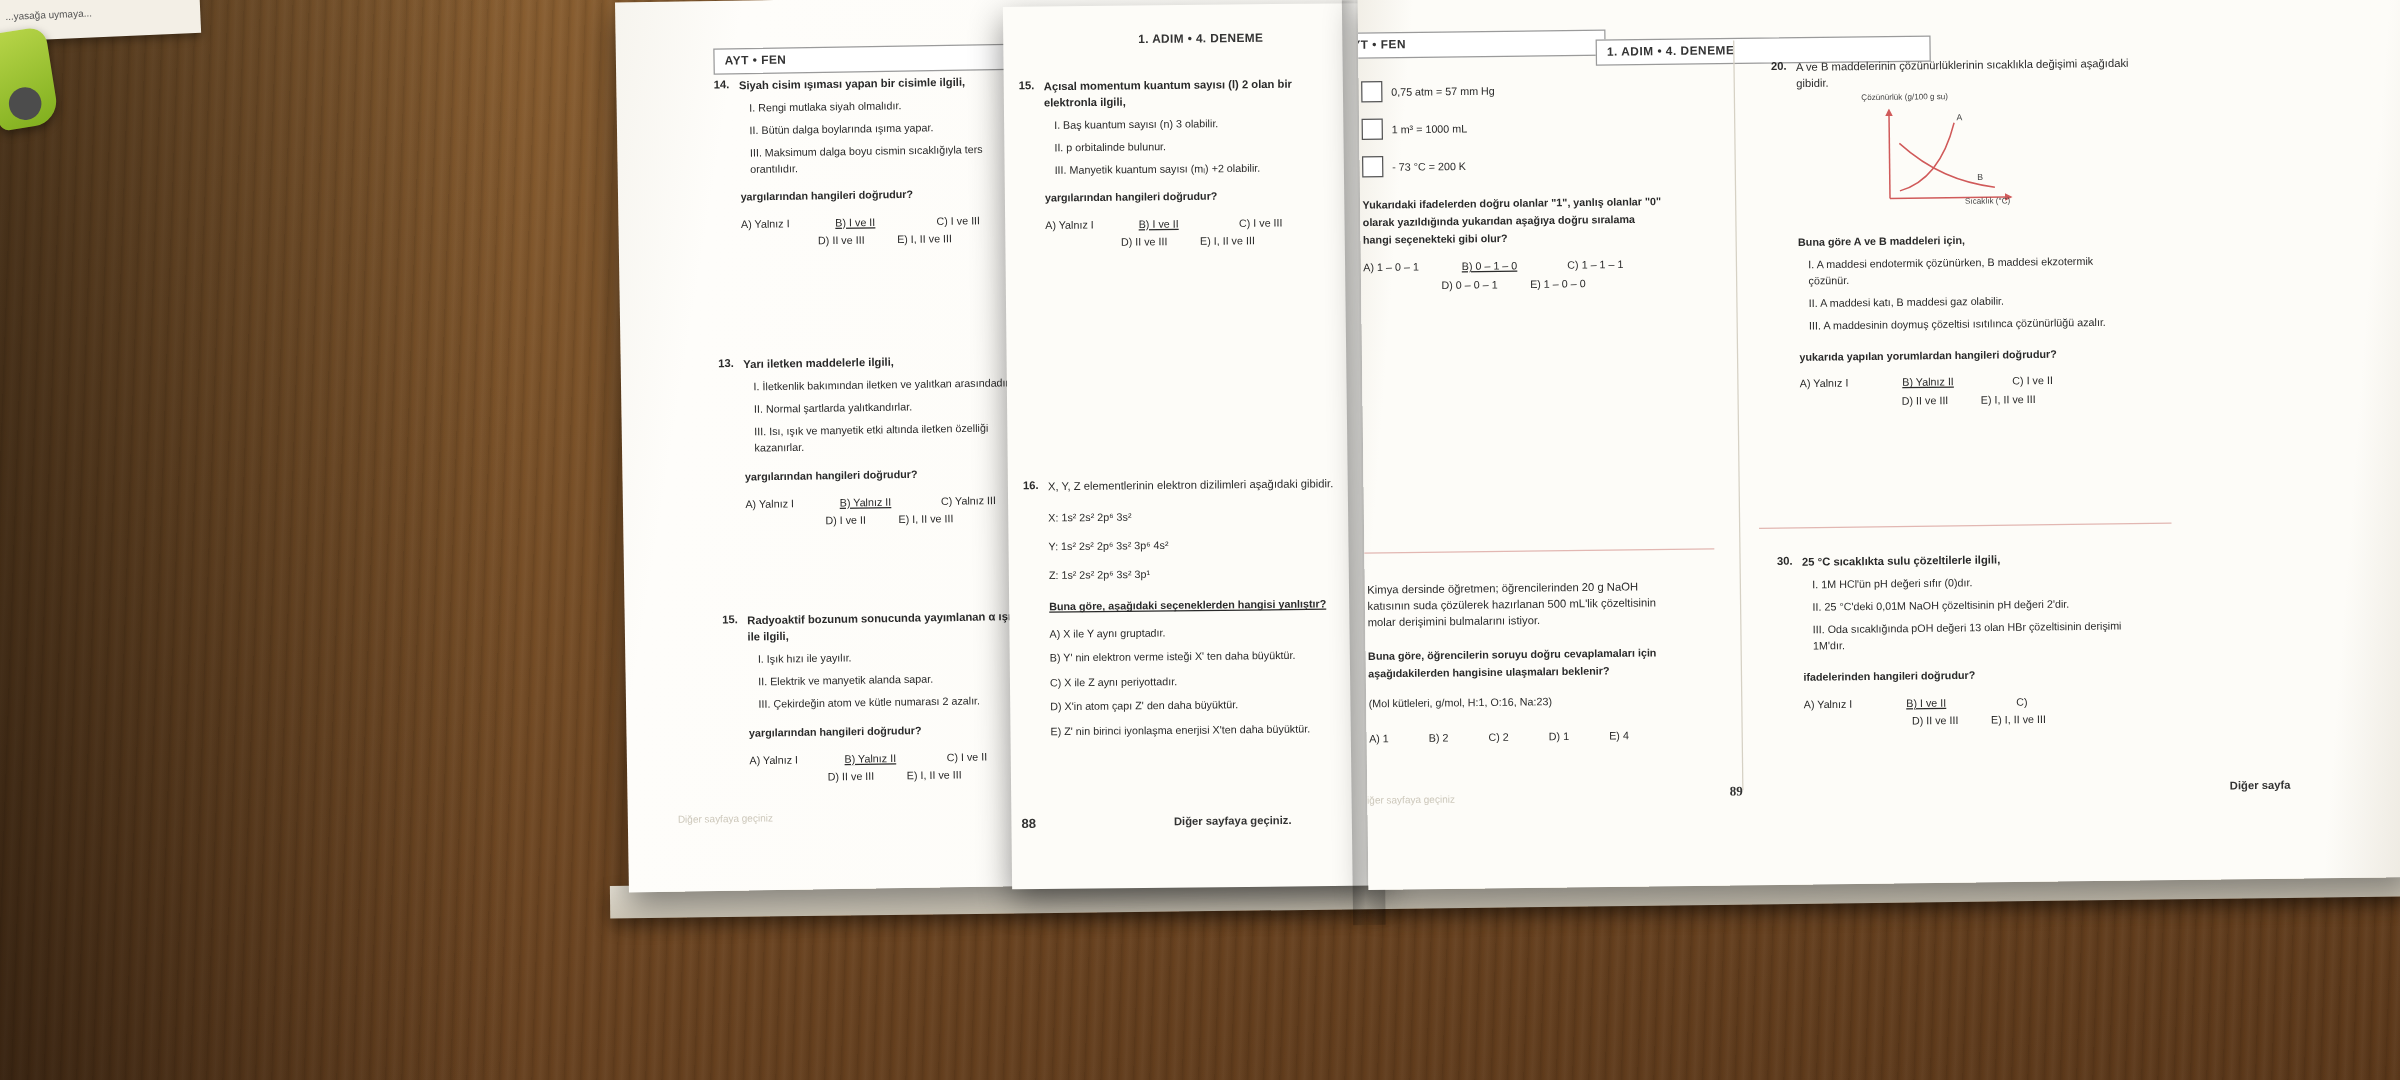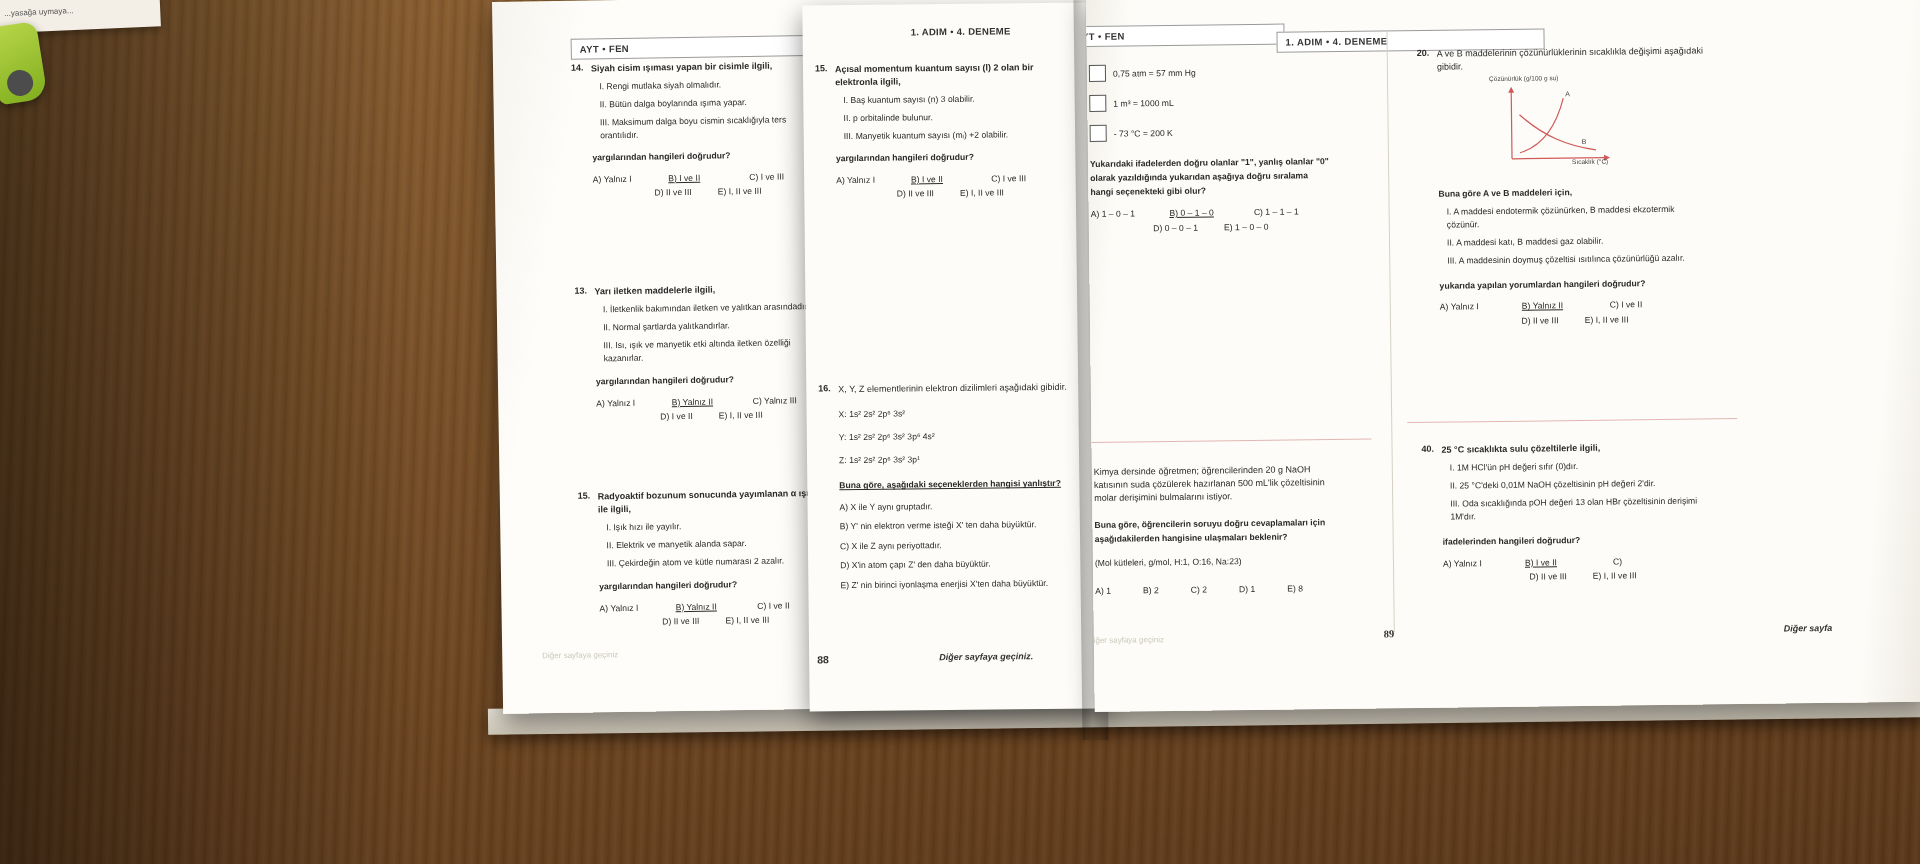--- a/index.html
+++ b/index.html
@@ -103,21 +103,21 @@
   .opts .row.center{justify-content:center;gap:26px;}
   .opts .row span{display:inline-block;}
   .o1{width:82px;} .o2{width:88px;text-decoration:underline;} .o3{width:80px;}
   .vdiv{
     position:absolute;background:#d6d1c4;width:1px;
   }
   .footer-num{
     position:absolute;font-size:10.5px;font-weight:bold;color:#333;
   }
   .footer-txt{
-    position:absolute;font-size:9px;font-weight:bold;color:#333;font-style:italic;
+    position:absolute;font-size:9px;font-weight:bold;color:#333;
   }
   .faint{
     position:absolute;font-size:8px;color:#cdc8bb;
   }
   
   .graph{position:absolute;width:116px;height:86px;}
   .graph .ylab,.graph .xlab{position:absolute;font-size:6.5px;color:#444;}
   .graph svg{position:absolute;left:0;top:0;}
   
   .sqbox{
@@ -317,21 +317,21 @@
         <div class="qbody">
           <div class="qtitle" style="font-weight:normal;">Kimya dersinde öğretmen; öğrencilerinden 20 g NaOH katısının suda çözülerek hazırlanan 500 mL'lik çözeltisinin molar derişimini bulmalarını istiyor.</div>
           <div class="ln bold" style="margin-top:14px;line-height:1.6;">Buna göre, öğrencilerin soruyu doğru cevaplamaları için aşağıdakilerden hangisine ulaşmaları beklenir?</div>
           <div class="ln" style="margin-top:10px;">(Mol kütleleri, g/mol, H:1, O:16, Na:23)</div>
           <div class="opts" style="margin-top:14px;">
             <div class="row" style="gap:32px;">
               <span>A) 1</span>
               <span>B) 2</span>
               <span>C) 2</span>
               <span>D) 1</span>
-              <span>E) 8</span>
+              <span>E) 4</span>
             </div>
           </div>
         </div>
       </div>
     </div>
 
     <div class="vdiv" style="left:300px;top:40px;height:600px;"></div>
 
     <div class="col" style="left:330px;top:56px;width:290px;">
       <div class="q" style="position:relative;">
@@ -369,21 +369,21 @@
               <span>D) II ve III</span>
               <span>E) I, II ve III</span>
             </div>
           </div>
         </div>
       </div>
     </div>
 
     <div class="col" style="left:330px;top:452px;width:300px;">
       <div class="q" style="position:relative;">
-        <div class="qnum">40.</div>
+        <div class="qnum">30.</div>
         <div class="qbody">
           <div class="qtitle">25 °C sıcaklıkta sulu çözeltilerle ilgili,</div>
           <div class="ln ind">I.  1M HCl'ün pH değeri sıfır (0)dır.</div>
           <div class="ln ind">II. 25 °C'deki 0,01M NaOH çözeltisinin pH değeri 2'dir.</div>
           <div class="ln ind">III. Oda sıcaklığında pOH değeri 13 olan HBr çözeltisinin derişimi 1M'dır.</div>
           <div class="ln bold" style="margin-top:12px;">ifadelerinden hangileri doğrudur?</div>
           <div class="opts">
             <div class="row">
               <span class="o1">A) Yalnız I</span>
               <span class="o2">B) I ve II</span>

